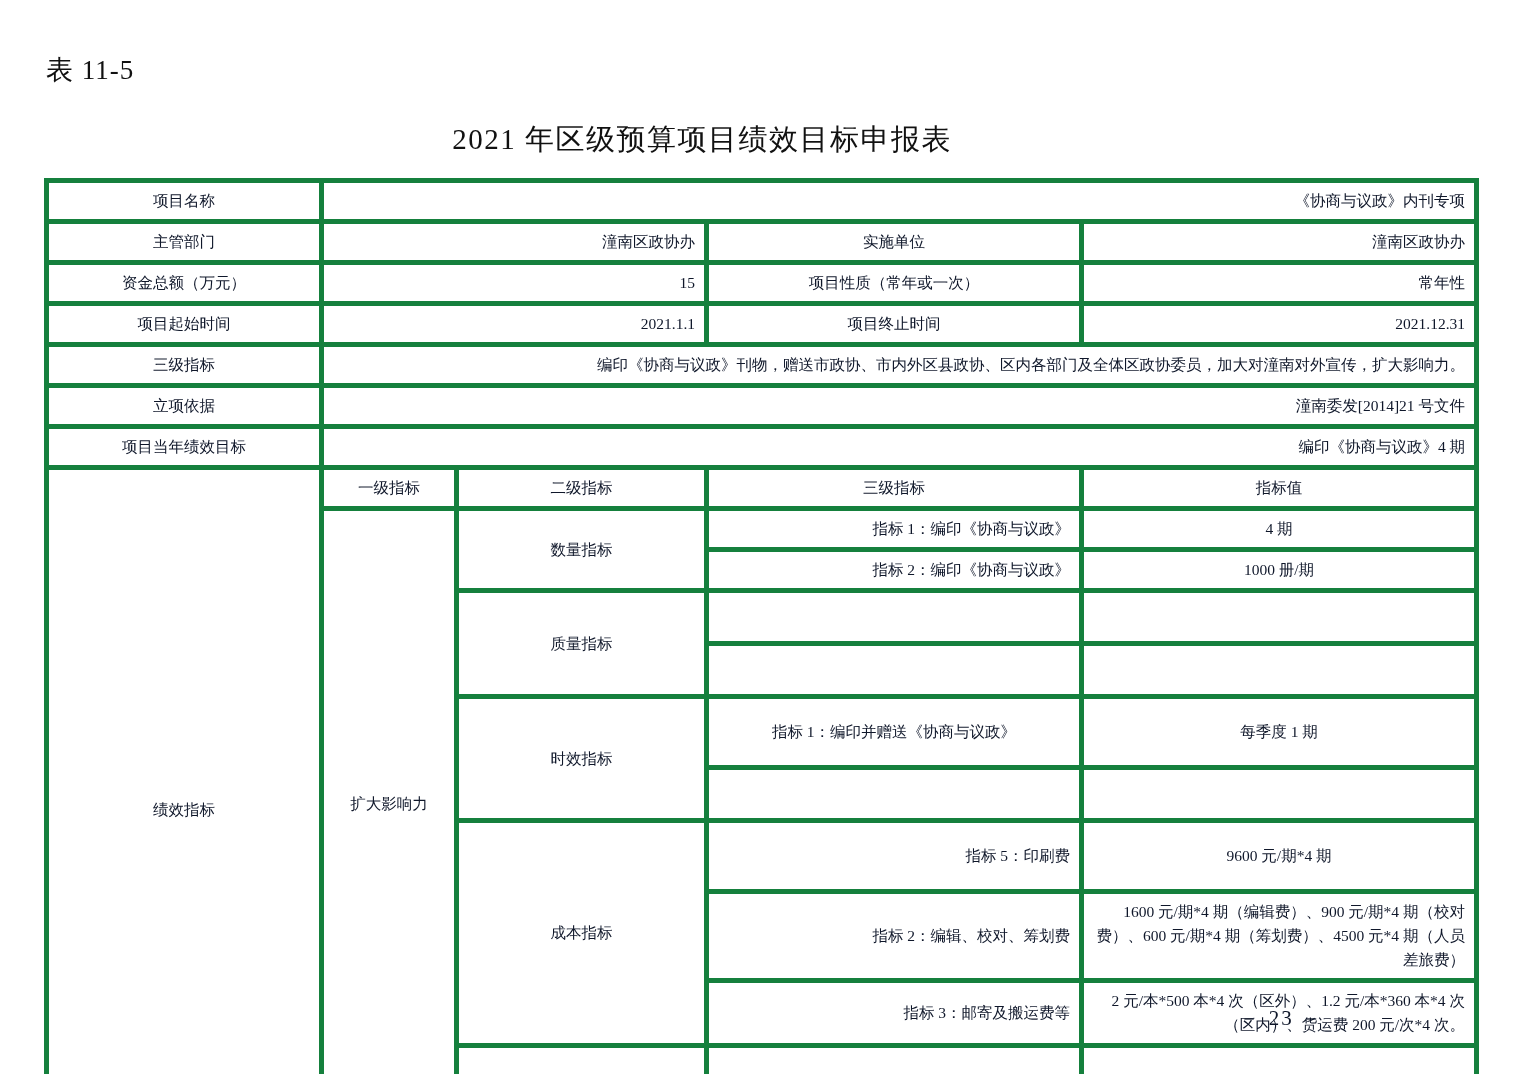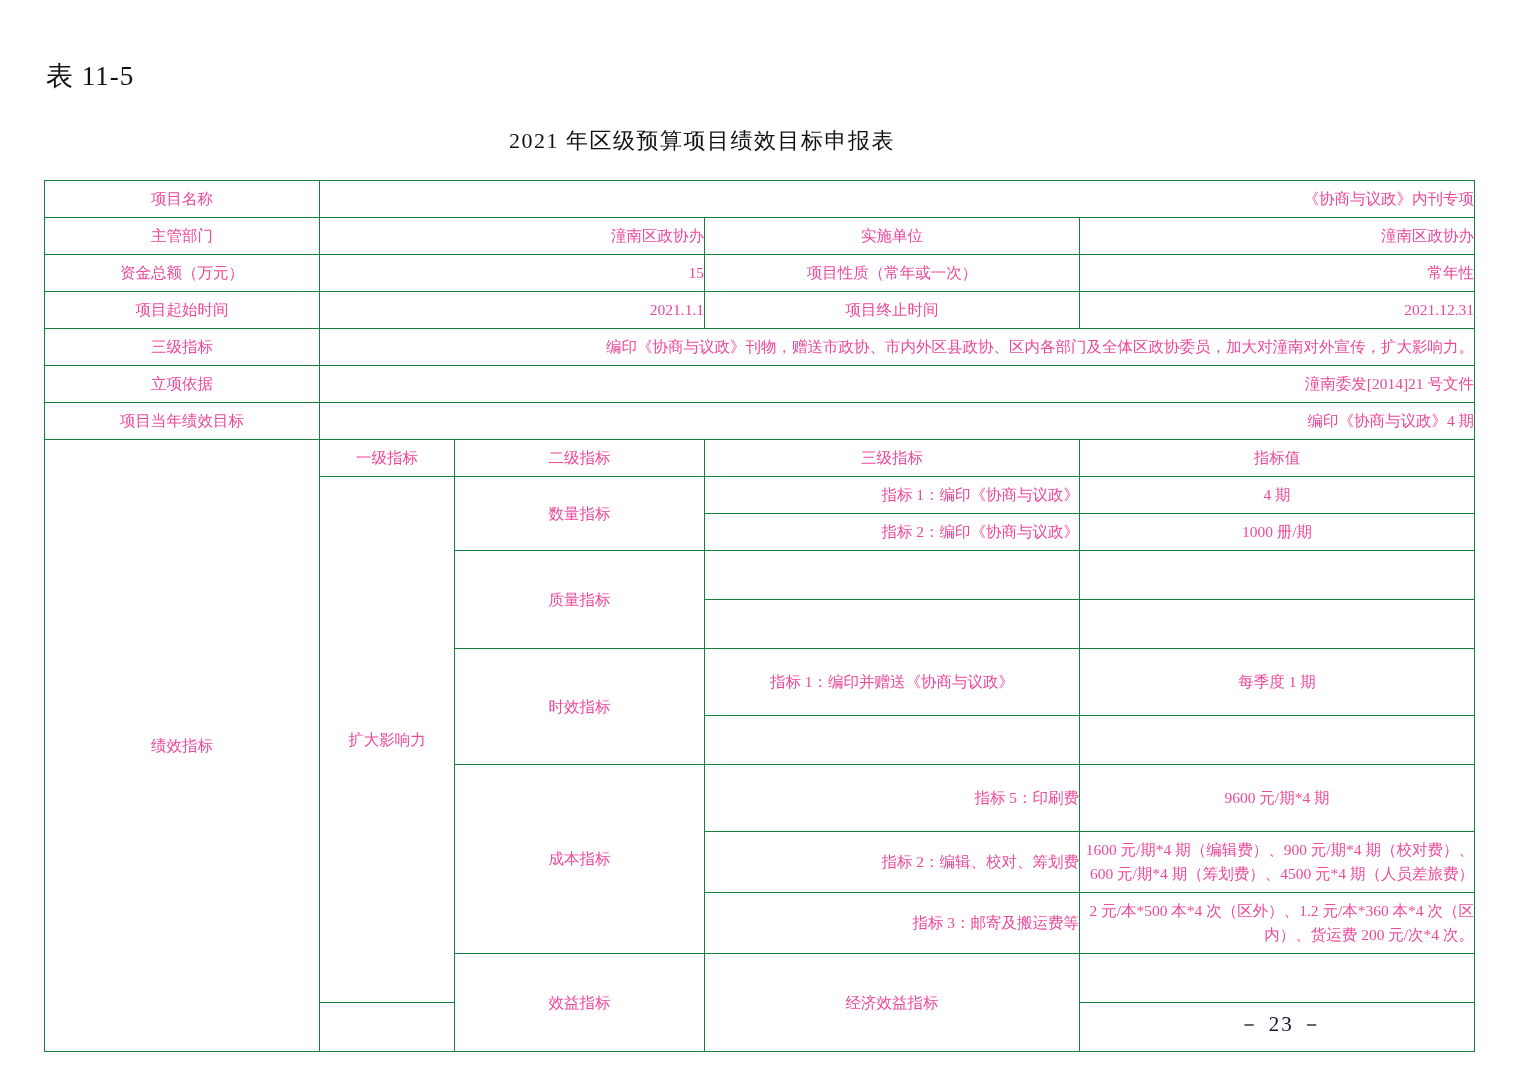--- a/index.html
+++ b/index.html
@@ -25,41 +25,41 @@
   .form-label {
     position: absolute;
     top: 50px;
     left: 46px;
     font-size: 27px;
     letter-spacing: 1px;
     color: #111;
   }
   .doc-title {
     text-align: center;
-    font-size: 22px;
+    font-size: 29px;
     font-weight: normal;
     letter-spacing: 1.5px;
-    margin: 8px;
+    margin: 2px;
     padding-top: 118px;
     padding-bottom: 16px;
     color: #111;
   }
   table.main {
     border-collapse: collapse;
     width: 1430px;
     margin: 0 auto;
     table-layout: fixed;
   }
   table.main td {
-    border: 1px solid #15803d;
+    border: 5px solid #15803d;
     font-size: 15.5px;
     line-height: 1.55;
-    padding: 6px 0;
+    padding: 6px 9px;
     vertical-align: middle;
-    color: #ec4899;
+    color: #0f172a;
   }
   td.c { text-align: center; }
   td.l { text-align: right; }
   td.empty { height: 36px; }
   .cell-rowlabel { text-align: center; }
   .multi {
     text-align: right;
     line-height: 1.75;
   }
   .page-num {

